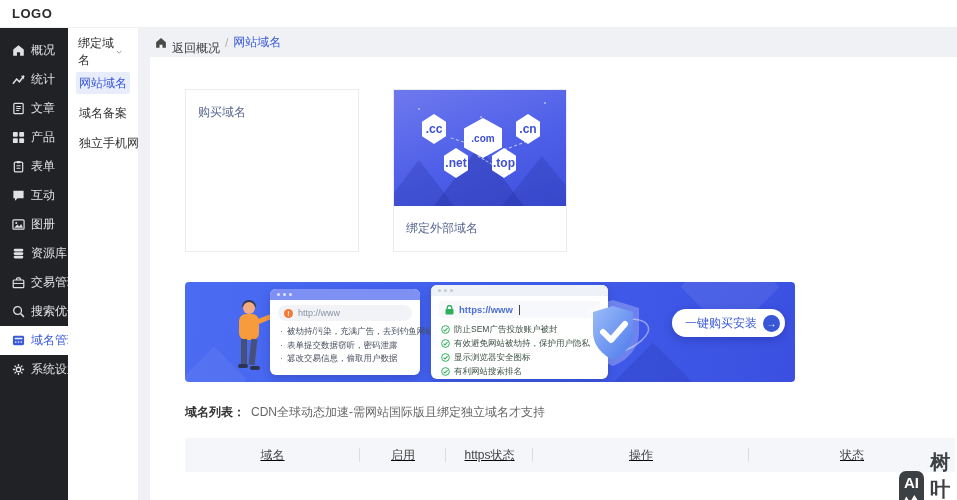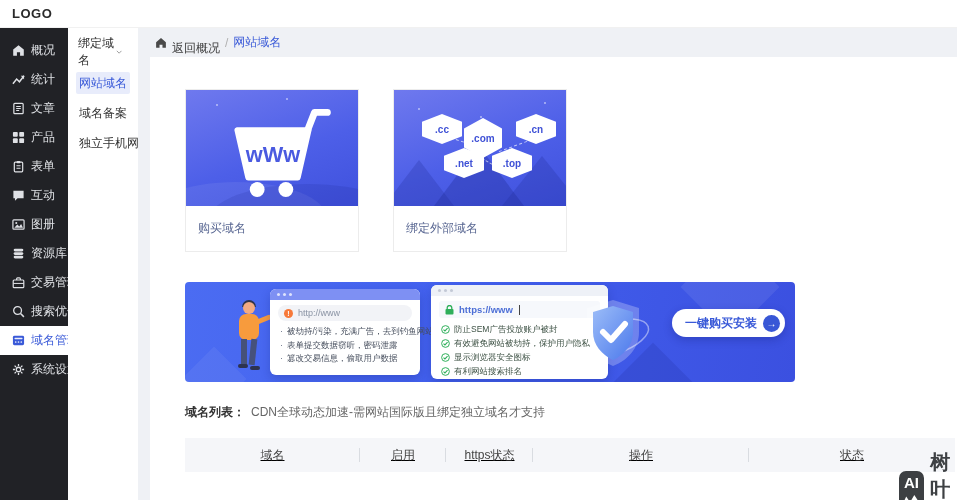--- a/index.html
+++ b/index.html
@@ -50,21 +50,21 @@
     border-radius:50%; background:rgba(20,28,120,.12); }
   .star { position:absolute; width:2px; height:2px; border-radius:50%; background:rgba(255,255,255,.55); }
   .mountain { position:absolute; bottom:0; background:rgba(30,42,150,.25); }
   .m1 { left:-10px; width:70px; height:46px; clip-path:polygon(50% 0,100% 100%,0 100%); }
   .m2 { left:40px; width:90px; height:60px; clip-path:polygon(50% 0,100% 100%,0 100%);
     background:rgba(30,42,150,.33); }
   .m3 { right:-16px; width:80px; height:50px; clip-path:polygon(50% 0,100% 100%,0 100%); }
   .hex { position:absolute; background:#fff; display:flex; align-items:center; justify-content:center;
     clip-path:polygon(50% 0,100% 26%,100% 74%,50% 100%,0 74%,0 26%);
     color:#3f51d6; font-weight:bold; }
-  .hex-sm { width:40px; height:30px; font-size:10px; }
+  .hex-sm { width:24px; height:30px; font-size:12px; }
   .hex-lg { width:38px; height:40px; font-size:10px; }
   .dotline { position:absolute; border-top:1px dashed rgba(255,255,255,.65); }
 
   .links-row { display:flex; gap:34px; margin-top:11px; }
   .card-link { width:174px; text-align:right; font-size:12px; color:#3a5ad8;
     text-decoration:underline; cursor:pointer; }
 
   
   .banner { position:relative; margin-top:30px; width:610px; height:100px; border-radius:4px;
     overflow:hidden; background:linear-gradient(100deg,#4b6cf2 0%,#4260ee 45%,#3b50e0 100%); cursor:pointer; }
@@ -108,21 +108,21 @@
   .b-dot { color:#6a7387; font-size:9px; }
   .b-text { font-size:8.5px; color:#474f5e; white-space:nowrap; }
   .bwin-https .b-line { line-height:14px; }
   .bwin-https .b-text { color:#3e5245; }
   .check svg { width:9px; height:9px; display:block; }
 
   .shield-wrap { position:absolute; left:388px; top:12px; width:80px; height:80px; }
   .cta-btn { position:absolute; left:487px; top:27px; height:28px; border-radius:14px; background:#fff;
     display:flex; align-items:center; gap:6px; padding:0 5px 0 13px;
     box-shadow:0 3px 8px rgba(20,30,120,.3); cursor:pointer; }
-  .cta-label { font-size:12px; font-weight:bold; color:#3a5ad8; white-space:nowrap; }
+  .cta-label { font-size:12px; font-weight:normal; color:#3a5ad8; white-space:nowrap; }
   .cta-arrow { width:17px; height:17px; border-radius:50%; background:#3857d6; color:#fff;
     display:flex; align-items:center; justify-content:center; font-size:10px; }
 
   
   .list-note { margin-top:22px; font-size:12px; display:flex; gap:6px; align-items:center; }
   .list-label { color:#333; font-weight:bold; }
   .list-text { color:#666; }
   .table-head { margin-top:17px; width:770px; height:34px; background:#f5f6f9; display:flex; align-items:center;text-decoration:underline; }
   .th { position:relative; height:100%; display:flex; align-items:center; justify-content:center;
     font-size:12px; color:#444; }
@@ -260,34 +260,20 @@
     <span class="crumb-back">返回概况</span>
     <span class="crumb-sep">/</span>
     <span class="crumb-cur">网站域名</span>
   </div>
 
   <div class="panel">
 
     <div class="cards-row">
 
       <div class="card">
-        <div class="card-art">
-          <span class="star" style="left:30px;top:14px"></span>
-          <span class="star" style="left:140px;top:22px"></span>
-          <span class="star" style="left:100px;top:8px"></span>
-          <div class="wave1"></div>
-          <div class="wave2"></div>
-          <svg viewBox="0 0 174 116" style="position:absolute;left:0;top:0;width:172px;height:116px">
-            <path d="M116 58 L130 22 L143 22" fill="none" stroke="#fff" stroke-width="7" stroke-linecap="round" stroke-linejoin="round"></path>
-            <path d="M52 40 L124 40 L113 88 L63 88 Z" fill="#fff" stroke="#fff" stroke-width="6" stroke-linejoin="round"></path>
-            <circle cx="72" cy="100" r="7.5" fill="#fff"></circle>
-            <circle cx="101" cy="100" r="7.5" fill="#fff"></circle>
-            <text x="88" y="72" text-anchor="middle" font-size="22" font-weight="bold" fill="#4a5ae0">wWw</text>
-          </svg>
-        </div>
         <div class="card-caption">购买域名</div>
       </div>
 
       <div class="card">
         <div class="card-art">
           <span class="star" style="left:24px;top:18px"></span>
           <span class="star" style="left:150px;top:12px"></span>
           <span class="star" style="left:86px;top:26px"></span>
           <div class="mountain m1"></div>
           <div class="mountain m2"></div>

